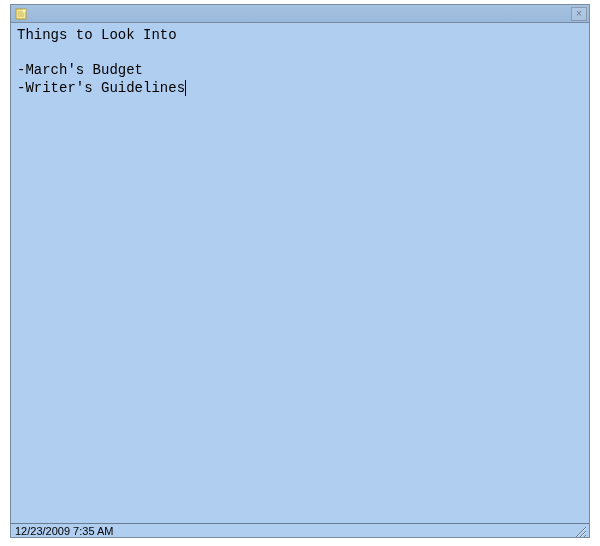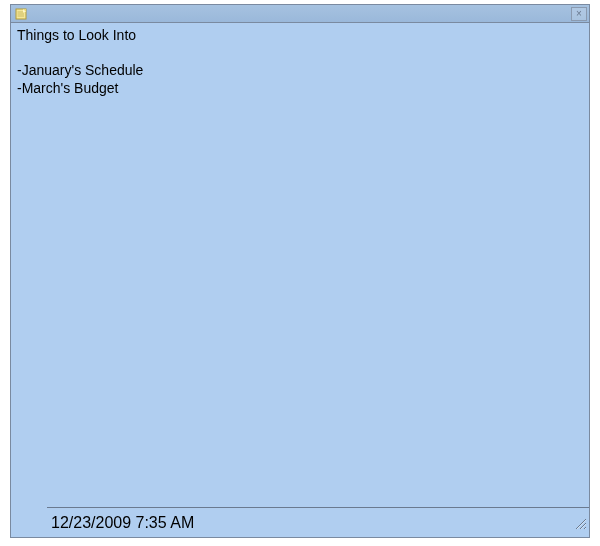--- a/index.html
+++ b/index.html
@@ -56,46 +56,45 @@
       color: #6a7a90;
       line-height: 1;
     }
     .note-body {
       flex: 1;
       background: #b0cef0;
       padding: 4px 6px;
       font-size: 14px;
       color: #000;
       line-height: 1.25;
-      font-family: Liberation Sans, sans-serif;
+      font-family: Liberation Mono, monospace;
       position: relative;
     }
     .note-title {
       margin-bottom: 1.25em;
     }
     .note-line {
       display: block;
     }
     .cursor-line {
       display: inline;
       border-right: 1px solid #000;
       padding-right: 0;
     }
     .statusbar {
-      height: 30px;
+      height: 14px;
       background: #b0cef0;
       border-top: 1px solid #6a7a90;
       display: flex;
       align-items: center;
       justify-content: space-between;
       padding: 0 2px 0 4px;
       font-family: Tahoma, sans-serif;
-      font-size: 16px;
+      font-size: 11px;
       color: #000;
-      margin-left: 36px;
     }
     .resize-grip {
       width: 14px;
       height: 14px;
       display: inline-block;
       position: relative;
     }
     .resize-grip svg {
       width: 14px;
       height: 14px;
@@ -118,22 +117,22 @@
         </svg>
       </span>
     </div>
     <div class="close-btn">
       <span>×</span>
     </div>
   </div>
 
   <div class="note-body">
     <div class="note-title">Things to Look Into</div>
-    <span class="note-line">-January's Schedule</span>
     <span class="note-line">-March's Budget</span>
+    <span class="note-line"><span class="cursor-line">-Writer's Guidelines</span></span>
   </div>
 
   <div class="statusbar">
     <span>12/23/2009 7:35 AM</span>
     <span class="resize-grip">
       <svg viewBox="0 0 14 14">
         <line x1="3" y1="13" x2="13" y2="3" stroke="#6a7a90" stroke-width="1"></line>
         <line x1="7" y1="13" x2="13" y2="7" stroke="#6a7a90" stroke-width="1"></line>
         <line x1="11" y1="13" x2="13" y2="11" stroke="#6a7a90" stroke-width="1"></line>
         <line x1="4" y1="13" x2="13" y2="4" stroke="#dce8f5" stroke-width="0.8"></line>

